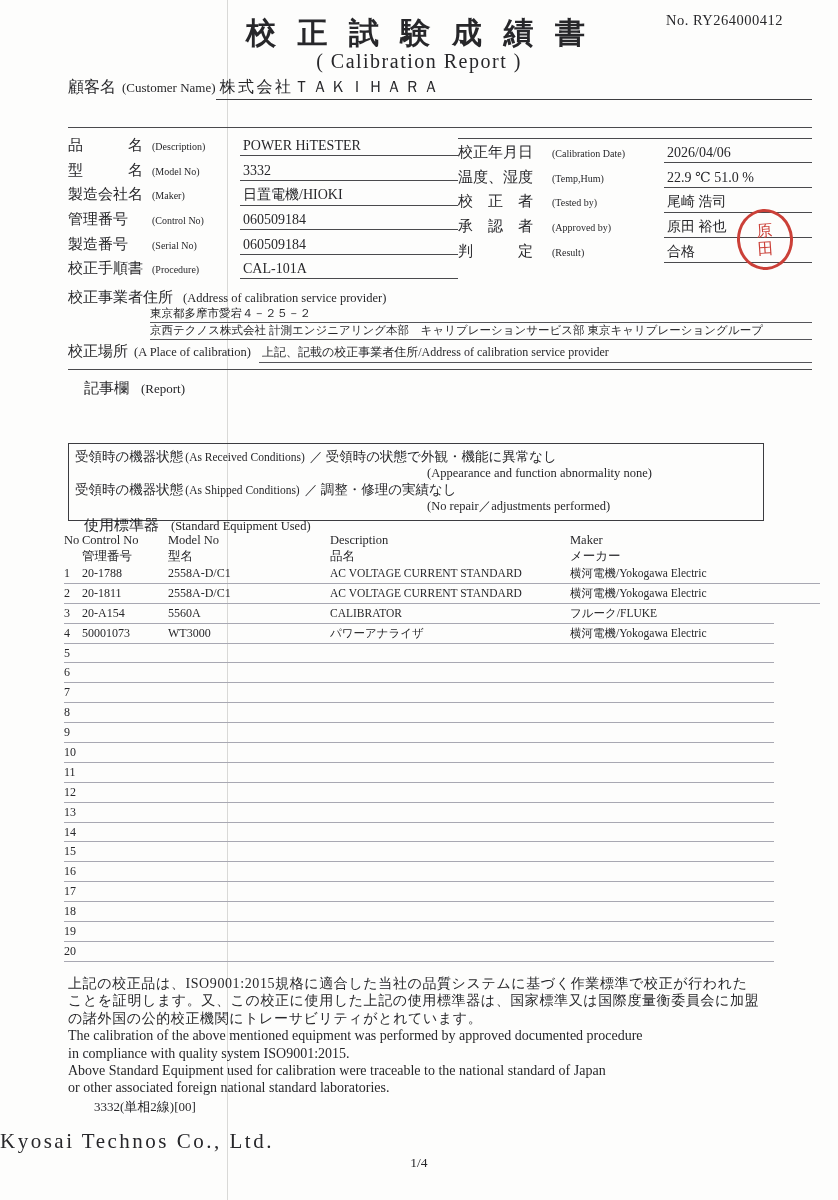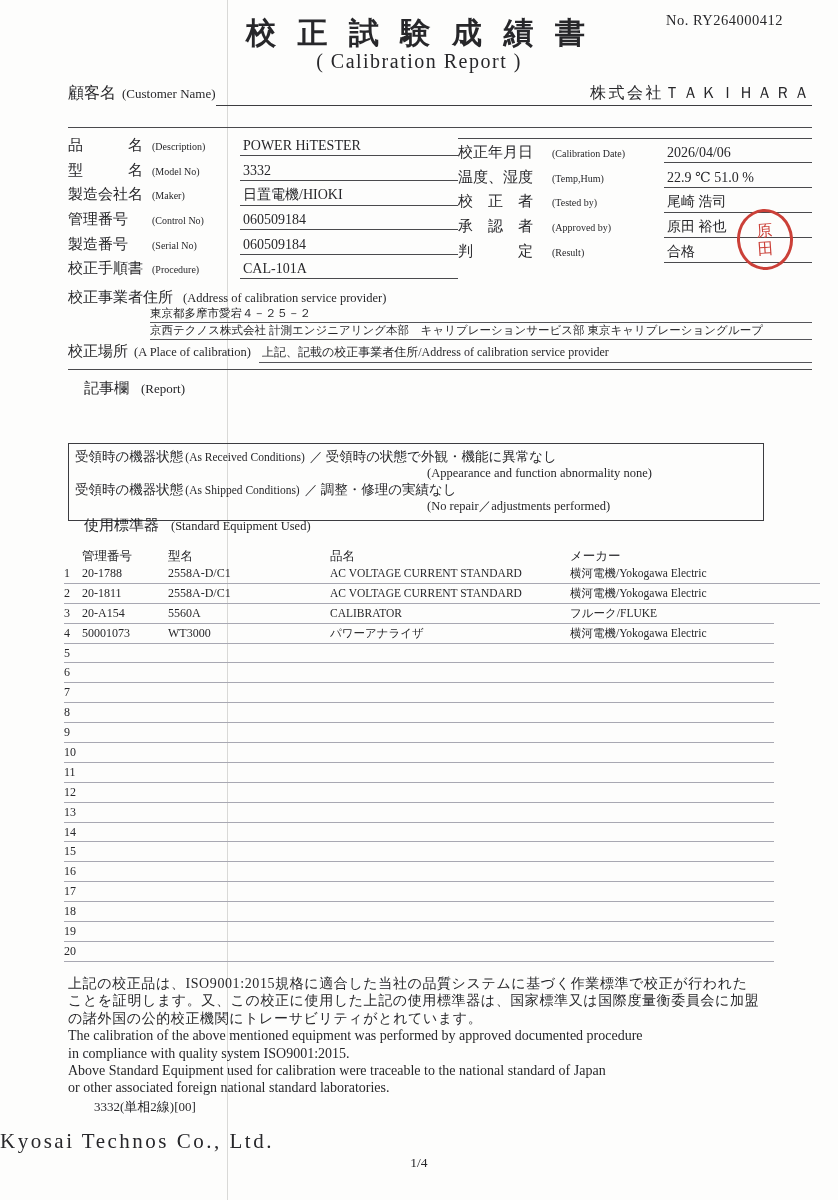--- a/index.html
+++ b/index.html
@@ -8,21 +8,21 @@
     background:#fdfdfc;color:#27272a;overflow:hidden;
     font-family:"Liberation Serif","DejaVu Serif",serif;
   }
   .fold{position:absolute;left:227px;top:0;width:1px;height:1200px;background:#d9d9d7;}
   .doc-no{position:absolute;top:12px;left:666px;font-size:14.5px;letter-spacing:.5px;}
   .title{position:absolute;top:13px;left:0;width:100%;text-align:center;
          font-size:30px;font-weight:600;letter-spacing:7px;}
   .subtitle{position:absolute;top:50px;left:0;width:100%;text-align:center;
          font-size:20px;letter-spacing:1.5px;}
   .row{display:flex;align-items:baseline;}
-  .customer{position:absolute;top:83px;left:68px;width:744px;text-align:right;}
+  .customer{position:absolute;top:77px;left:68px;width:744px;}
   .customer .jp{font-size:16px;}
   .customer .en{font-size:13px;margin-left:6px;white-space:nowrap;}
   .customer .val{flex:1;border-bottom:1.3px solid #3d3d40;
                  font-size:16px;letter-spacing:2.5px;padding:0 0 1px 4px;}
   .hr{position:absolute;left:68px;width:744px;border-top:1.2px solid #4a4a4d;height:0;}
   .hr1{top:127px;}
   .hr2{top:369px;}
   .fields-left{position:absolute;top:136px;left:68px;width:390px;}
   .fields-right{position:absolute;top:138px;left:458px;width:354px;border-top:1.2px solid #4a4a4d;padding-top:4px;}
   .frow{display:flex;align-items:baseline;height:24.7px;}
@@ -214,20 +214,27 @@
       <span class="txt">調整・修理の実績なし</span>
     </div>
     <div class="cond-en">(No repair／adjustments performed)</div>
   </div>
 
   <div class="eq-title">
     <span class="jp">使用標準器</span>
     <span class="en">(Standard Equipment Used)</span>
   </div>
 
+  <div class="eq-head eq-head-en">
+    <span class="c-no">No</span>
+    <span class="c-control">Control No</span>
+    <span class="c-model">Model No</span>
+    <span class="c-desc">Description</span>
+    <span class="c-maker">Maker</span>
+  </div>
   <div class="eq-head eq-head-jp">
     <span class="c-no"></span>
     <span class="c-control">管理番号</span>
     <span class="c-model">型名</span>
     <span class="c-desc">品名</span>
     <span class="c-maker">メーカー</span>
   </div>
 
   <div class="eq-rows">
 

